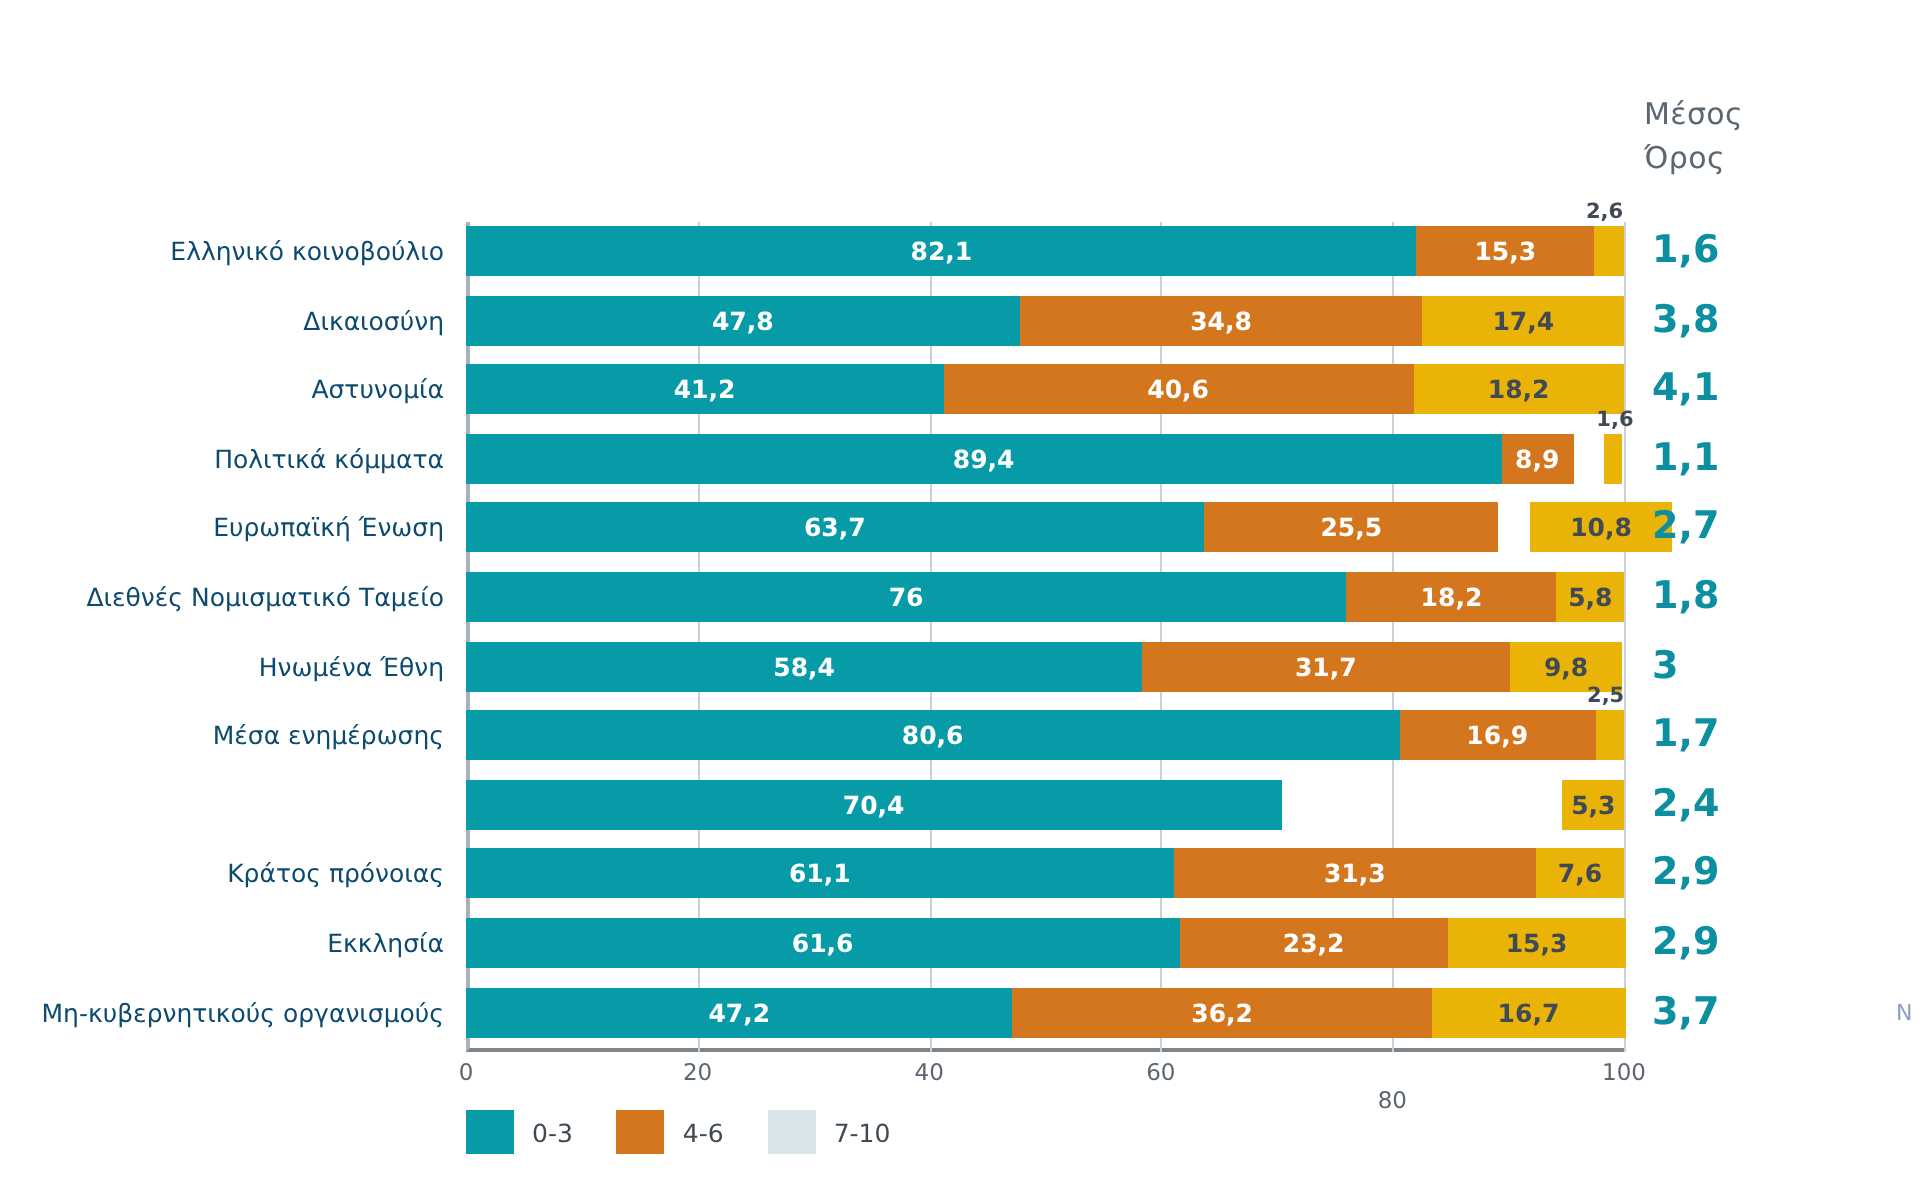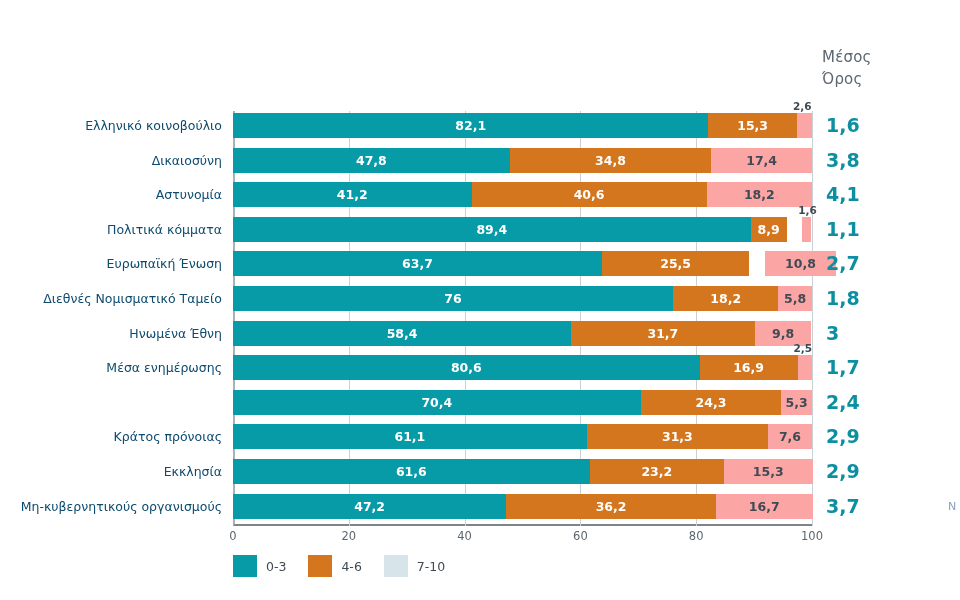--- a/index.html
+++ b/index.html
@@ -90,21 +90,21 @@
     display: flex;
     align-items: center;
     justify-content: center;
     font-size: 12.5px;
     font-weight: bold;
     box-sizing: border-box;
     overflow: hidden;
   }
   .seg.s0 { background: #079ba8; color: #ffffff; }
   .seg.s1 { background: #d4761e; color: #ffffff; }
-  .seg.s2 { background: #fca5a5; color: #3f4a55; }
+  .seg.s2 { background: #eab308; color: #3f4a55; }
 
   
   .float-above {
     position: absolute;
     font-size: 10.5px;
     font-weight: bold;
     color: #3f4a55;
     white-space: nowrap;
     top: -13px;
   }
@@ -289,23 +289,20 @@
           </div>
           <div class="seg s2" style="left: 564.525px; width: 14.475px; overflow: visible;">
             <div class="float-above" style="left: -4px;">2,5</div>
           </div>
           <div class="avg">1,7</div>
         </div>
         <div class="row" style="top: 278.8px;">
           <div class="seg s0" style="left: 0px; width: 407.616px;">
             <span>70,4</span>
           </div>
-          <div class="seg s1" style="left: 407.616px; width: 140.697px;">
-            <span>24,3</span>
-          </div>
           <div class="seg s2" style="left: 548.313px; width: 30.687px;">
             <span>5,3</span>
           </div>
           <div class="avg">2,4</div>
         </div>
         <div class="row" style="top: 313.4px;">
           <div class="cat-label">Κράτος πρόνοιας</div>
           <div class="seg s0" style="left: 0px; width: 353.769px;">
             <span>61,1</span>
           </div>
@@ -342,21 +339,21 @@
             <span>16,7</span>
           </div>
           <div class="avg">3,7</div>
         </div>
       </div>
     <div id="xticks">
         <div class="xtick" style="left: 0px;">0</div>
         <div class="xtick" style="left: 115.8px;">20</div>
         <div class="xtick" style="left: 231.6px;">40</div>
         <div class="xtick" style="left: 347.4px;">60</div>
-        <div class="xtick" style="left: 463.2px;">80</div>
+        <div class="xtick" style="left: 463.2px; margin-top: 14px;">80</div>
         <div class="xtick" style="left: 579px;">100</div>
       </div>
   </div>
 
   <div class="legend" id="legend">
       <div class="legend-item">
         <span class="legend-swatch" style="background: rgb(7, 155, 168);"></span>
         <span class="legend-text">0-3</span>
       </div>
       <div class="legend-item">

